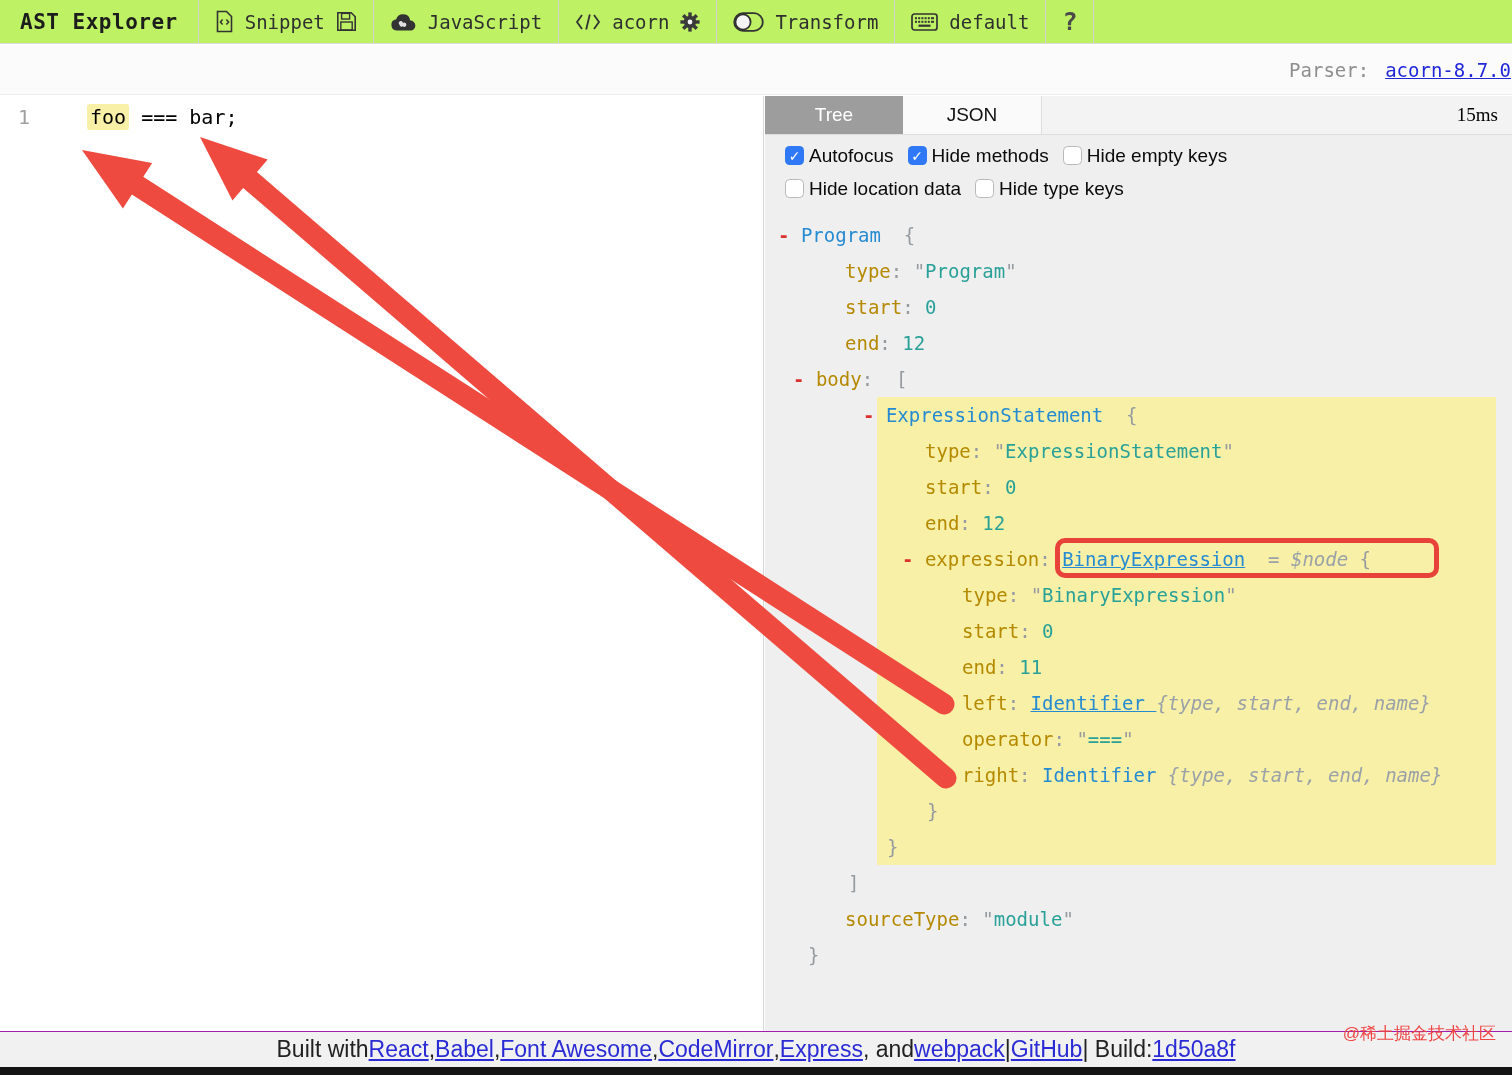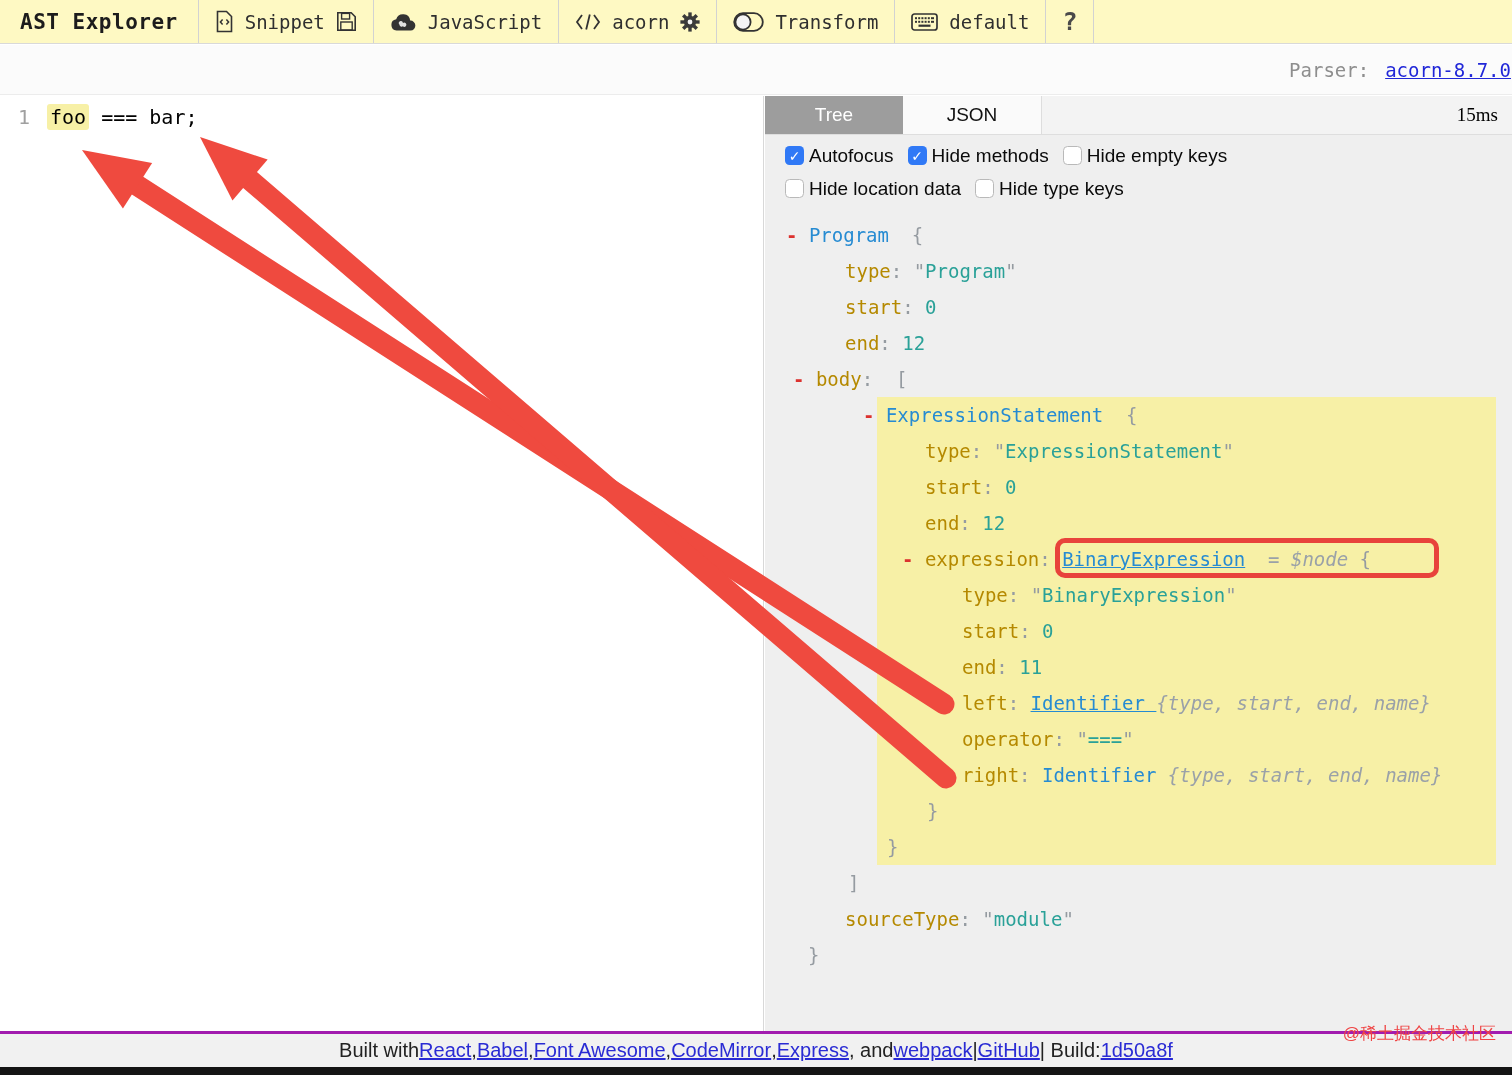--- a/index.html
+++ b/index.html
@@ -5,21 +5,21 @@
   :root{
     --accent-red:#e8433b;
     --arrow-red:#ef4a3f;
     --hl-yellow:#f7f0a6;
   }
   html,body{margin:0;padding:0;background:#fff;}
   .page{position:relative;width:1512px;height:1075px;overflow:hidden;background:#fff;
         font-family:"DejaVu Sans Mono",monospace;}
 
   
-  .topbar{position:absolute;left:0;top:0;width:100%;height:44px;background:#fef9c3;
+  .topbar{position:absolute;left:0;top:0;width:100%;height:44px;background:#bef264;
           border-bottom:1px solid #d9d9d9;display:flex;align-items:center;box-sizing:border-box;}
   .tb-title{padding:0 20px;font-weight:bold;font-size:21px;color:#1c1c1c;letter-spacing:.5px;}
   .tgroup{display:flex;align-items:center;gap:11px;height:100%;padding:0 16px;
           border-left:1px solid #d2d2d2;font-size:19px;color:#2f2f2f;cursor:pointer;box-sizing:border-box;}
   .tgroup.last{border-right:1px solid #d2d2d2;}
   .icon{display:inline-flex;align-items:center;justify-content:center;}
   .help-q{font-weight:bold;font-size:25px;color:#4a4a4a;}
 
   
   .parserbar{position:absolute;left:0;top:45px;width:100%;height:50px;background:#fbfbfb;
@@ -27,21 +27,21 @@
              font-size:19px;box-sizing:border-box;}
   .parser-label{color:#8e8e8e;margin-right:16px;}
   .parser-link{color:#2127d8;text-decoration:underline;margin-right:1px;cursor:pointer;}
 
   
   .editor{position:absolute;left:0;top:96px;width:764px;height:935px;background:#fff;
           border-right:1px solid #d8d8d8;box-sizing:border-box;}
   .codeline{display:flex;align-items:center;padding-top:7px;font-size:20px;line-height:28px;}
   .gutter{width:30px;text-align:right;color:#a0a0a0;padding-right:9px;flex:none;}
   .code{color:#000;white-space:pre;margin-left:8px;}
-  .tok-hl{background:var(--hl-yellow);border-radius:3px;padding:1px 3px;}
+  .tok-hl{background:var(--hl-yellow);border-radius:3px;padding:1px 3px;margin-left:40px;}
 
   
   .panel{position:absolute;left:765px;top:96px;width:747px;height:935px;background:#efefef;z-index:1;}
   .tabbar{height:38px;background:#f3f3f3;border-bottom:1px solid #dedede;display:flex;align-items:stretch;}
   .tab{width:138px;display:flex;align-items:center;justify-content:center;
        font-family:"Liberation Sans",sans-serif;font-size:19px;cursor:pointer;}
   .tab.active{background:#9d9d9d;color:#fff;}
   .tab.inactive{background:#fafafa;color:#111;border-right:1px solid #ddd;}
   .timing{margin-left:auto;display:flex;align-items:center;padding-right:14px;
           font-family:Liberation Serif, serif;font-size:19px;color:#000000;}
@@ -68,22 +68,22 @@
   .seg-u{text-decoration:underline;}
   .redbox{position:relative;}
   .redbox::after{content:"";position:absolute;left:-7px;right:-68px;top:-10px;bottom:-8px;
                  border:5px solid var(--accent-red);border-radius:10px;pointer-events:none;}
 
   
   .arrows{position:absolute;left:0;top:0;z-index:30;pointer-events:none;}
 
   
   .footer{position:absolute;left:0;top:1031px;width:100%;height:36px;background:#f1f1f1;
-          border-top:3px solid #a21caf;display:flex;align-items:center;justify-content:center;
-          font-family:"Liberation Sans",sans-serif;font-size:20px;color:#222;box-sizing:border-box;}
+          border-top:1px solid #a21caf;display:flex;align-items:center;justify-content:center;
+          font-family:"Liberation Sans",sans-serif;font-size:23px;color:#222;box-sizing:border-box;}
   .footer a{color:#2a2bd4;text-decoration:underline;cursor:pointer;}
   .bottomstrip{position:absolute;left:0;top:1067px;width:100%;height:8px;background:#141414;}
   .watermark{position:absolute;right:16px;top:1022px;font-family:"Liberation Sans",sans-serif;
              font-size:17px;color:#ef4444;z-index:40;}
 </style>
 </head>
 <body>
 
 <div class="page">
 
@@ -223,21 +223,21 @@
             <span>Hide location data</span>
           </label>
           <label class="cb-item">
             <span class="cb off"></span>
             <span>Hide type keys</span>
           </label>
         </div>
     </div>
 
     <div class="tree">
-        <div class="trow" style="padding-left: 21px;"><span class="seg-minus">- </span><span class="seg-node">Program</span><span class="seg-punc">  {</span></div>
+        <div class="trow" style="padding-left: 13px;"><span class="seg-minus">- </span><span class="seg-node">Program</span><span class="seg-punc">  {</span></div>
         <div class="trow" style="padding-left: 80px;"><span class="seg-key">type</span><span class="seg-punc">: </span><span class="seg-punc">"</span><span class="seg-val">Program</span><span class="seg-punc">"</span></div>
         <div class="trow" style="padding-left: 80px;"><span class="seg-key">start</span><span class="seg-punc">: </span><span class="seg-val">0</span></div>
         <div class="trow" style="padding-left: 80px;"><span class="seg-key">end</span><span class="seg-punc">: </span><span class="seg-val">12</span></div>
         <div class="trow" style="padding-left: 28px;"><span class="seg-minus">- </span><span class="seg-key">body</span><span class="seg-punc">:  [</span></div>
         <div class="trow hl" style="padding-left: 98px;"><span class="seg-minus">- </span><span class="seg-node">ExpressionStatement</span><span class="seg-punc">  {</span></div>
         <div class="trow hl" style="padding-left: 160px;"><span class="seg-key">type</span><span class="seg-punc">: </span><span class="seg-punc">"</span><span class="seg-val">ExpressionStatement</span><span class="seg-punc">"</span></div>
         <div class="trow hl" style="padding-left: 160px;"><span class="seg-key">start</span><span class="seg-punc">: </span><span class="seg-val">0</span></div>
         <div class="trow hl" style="padding-left: 160px;"><span class="seg-key">end</span><span class="seg-punc">: </span><span class="seg-val">12</span></div>
         <div class="trow hl" style="padding-left: 137px;"><span class="seg-minus">- </span><span class="seg-key">expression</span><span class="seg-punc">: </span><span class="redbox"><span class="seg-node seg-u">BinaryExpression</span><span class="seg-meta">  = $node</span><span class="seg-punc"> {</span></span></div>
         <div class="trow hl" style="padding-left: 197px;"><span class="seg-key">type</span><span class="seg-punc">: </span><span class="seg-punc">"</span><span class="seg-val">BinaryExpression</span><span class="seg-punc">"</span></div>

